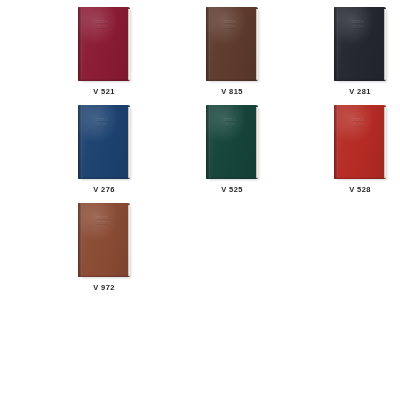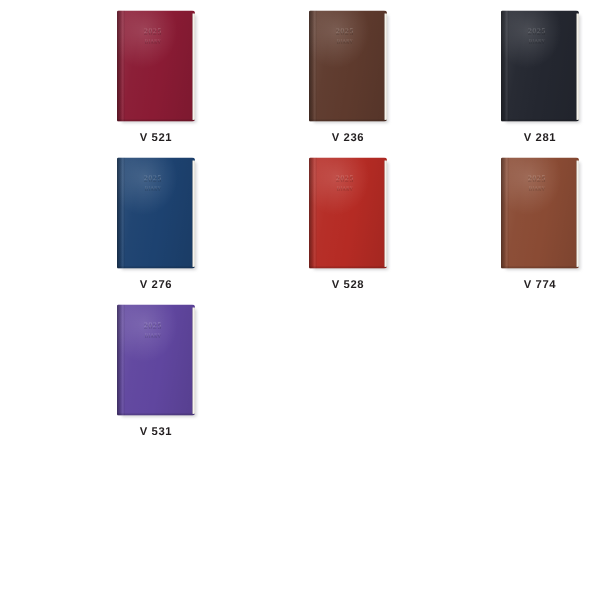--- a/index.html
+++ b/index.html
@@ -199,21 +199,21 @@
         <div class="cover-sheen"></div>
         <div class="cover-emboss">
           <span class="emboss-year">2025</span>
           <span class="emboss-sub">DIARY</span>
         </div>
         <div class="cover-spine"></div>
         <div class="page-block"></div>
         <div class="cover-bottom-edge"></div>
       </div>
     </div>
-    <div class="product-label">V 236</div>
+    <div class="product-label">V 815</div>
   </div>
 
   <div class="product-cell">
     <div class="product-image">
       <div class="book-shadow"></div>
       <div class="book-cover">
         <div class="cover-face" style="background: rgb(36, 39, 48);"></div>
         <div class="cover-sheen"></div>
         <div class="cover-emboss">
           <span class="emboss-year">2025</span>
@@ -238,20 +238,37 @@
           <span class="emboss-sub">DIARY</span>
         </div>
         <div class="cover-spine"></div>
         <div class="page-block"></div>
         <div class="cover-bottom-edge"></div>
       </div>
     </div>
     <div class="product-label">V 276</div>
   </div>
 
+  <div class="product-cell">
+    <div class="product-image">
+      <div class="book-shadow"></div>
+      <div class="book-cover">
+        <div class="cover-face" style="background: rgb(22, 68, 58);"></div>
+        <div class="cover-sheen"></div>
+        <div class="cover-emboss">
+          <span class="emboss-year">2025</span>
+          <span class="emboss-sub">DIARY</span>
+        </div>
+        <div class="cover-spine"></div>
+        <div class="page-block"></div>
+        <div class="cover-bottom-edge"></div>
+      </div>
+    </div>
+    <div class="product-label">V 525</div>
+  </div>
 
 
 
   <div class="product-cell">
     <div class="product-image">
       <div class="book-shadow"></div>
       <div class="book-cover">
         <div class="cover-face" style="background: rgb(181, 43, 36);"></div>
         <div class="cover-sheen"></div>
         <div class="cover-emboss">
@@ -274,36 +291,19 @@
         <div class="cover-sheen"></div>
         <div class="cover-emboss">
           <span class="emboss-year">2025</span>
           <span class="emboss-sub">DIARY</span>
         </div>
         <div class="cover-spine"></div>
         <div class="page-block"></div>
         <div class="cover-bottom-edge"></div>
       </div>
     </div>
-    <div class="product-label">V 774</div>
-  </div>
-
-
-  <div class="product-cell">
-    <div class="product-image">
-      <div class="book-shadow"></div>
-      <div class="book-cover">
-        <div class="cover-face" style="background: rgb(96, 70, 159);"></div>
-        <div class="cover-sheen"></div>
-        <div class="cover-emboss">
-          <span class="emboss-year">2025</span>
-          <span class="emboss-sub">DIARY</span>
-        </div>
-        <div class="cover-spine"></div>
-        <div class="page-block"></div>
-        <div class="cover-bottom-edge"></div>
-      </div>
-    </div>
-    <div class="product-label">V 531</div>
-  </div>
+    <div class="product-label">V 972</div>
+  </div>
+
+
 
 </div>
 </div>
 
 </body></html>

